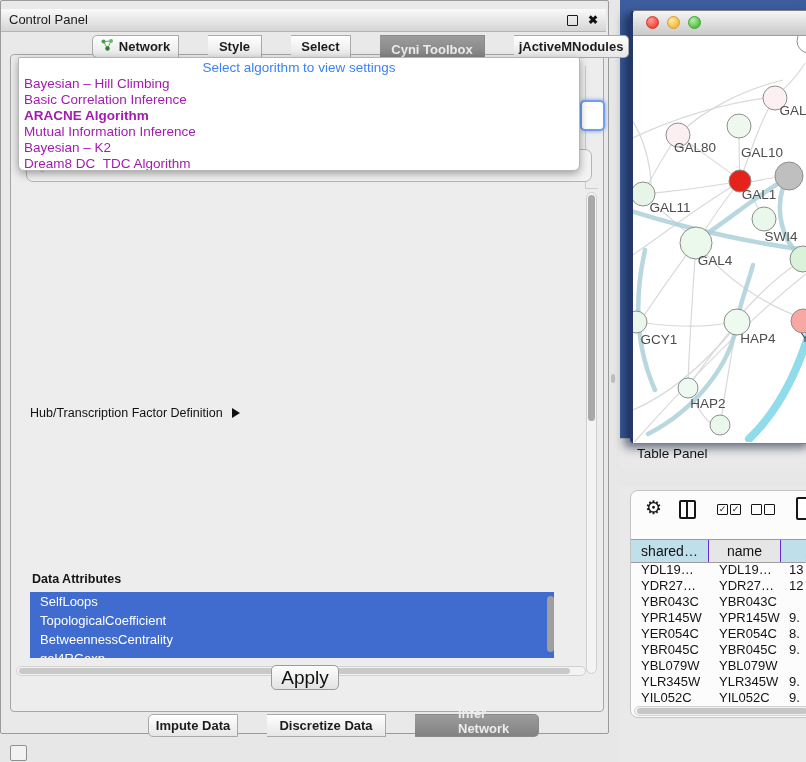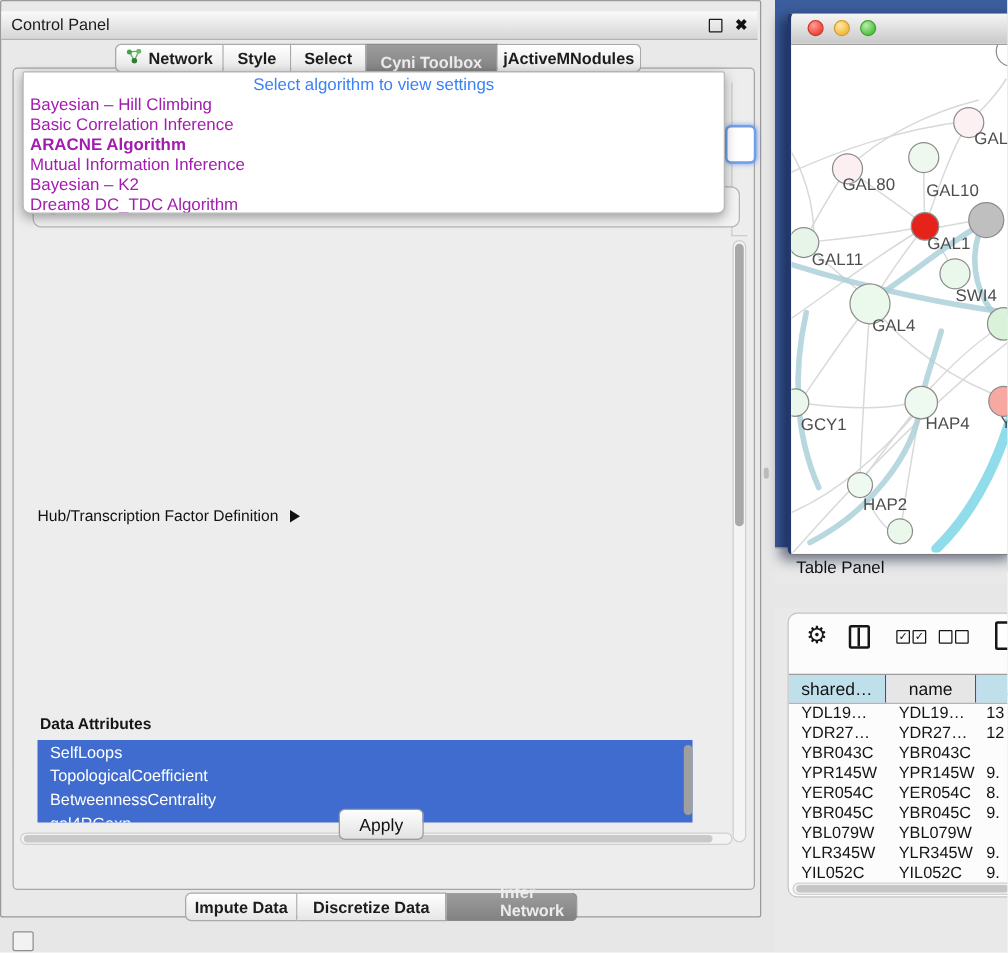--- a/index.html
+++ b/index.html
@@ -9,21 +9,21 @@
 
   
   .cp-window{left:0;top:8;width:607px;height:732px;background:#e9e9e9;border:1px solid #9a9a9a;border-radius:2px;z-index:1;}
   .cp-titlebar{left:1px;top:9px;width:605px;height:22px;background:linear-gradient(#fafafa,#d5d5d5);
     border-bottom:1px solid #b3b3b3;z-index:2;}
   .cp-title{position:absolute;left:8px;top:0;line-height:22px;font-size:13px;color:#1a1a1a;}
   .float-icon{position:absolute;right:28px;top:6px;width:9px;height:9px;border:1.5px solid #1a1a1a;border-radius:1px;background:transparent;}
   .close-icon{position:absolute;right:8px;top:3px;font-size:12px;font-weight:bold;color:#111;line-height:16px;}
 
   
-  .tabbar{display:flex;height:23px;z-index:5;}
+  .tabbar{display:flex;height:23px;z-index:5;gap:29px;}
   .tab{box-sizing:border-box;height:23px;background:linear-gradient(#ffffff,#e6e6e6);
     border:1px solid #a9a9a9;border-left:none;display:flex;align-items:center;justify-content:center;
     gap:5px;font-size:13px;font-weight:600;color:#1c1c1c;}
   .tab:first-child{border-left:1px solid #a9a9a9;border-radius:5px 0 0 5px;}
   .tab:last-child{border-radius:0 5px 5px 0;}
   .tab.sel{background:linear-gradient(#9c9c9c,#828282);color:#ececec;border-color:#8a8a8a;align-items:flex-end;}
 
   
   .mainpanel{left:10px;top:54px;width:592px;height:656px;background:#ededed;border:1px solid #a6a6a6;border-radius:4px;z-index:2;}
   .behind-combo{left:26px;top:149px;width:566px;height:33px;background:#f3f3f3;border:1px solid #b5b5b5;border-radius:7px;z-index:3;
@@ -61,22 +61,22 @@
 
   .attr-list{left:30px;top:592px;width:524px;height:66px;background:#3f6cce;overflow:hidden;z-index:3;}
   .attr-item{font-size:13px;color:#ffffff;line-height:19px;padding-left:10px;white-space:nowrap;}
   .attr-thumb{position:absolute;right:4px;top:4px;width:7px;height:56px;background:#9f9f9f;border-radius:4px;}
 
   .vscroll{left:586px;top:192px;width:11px;height:482px;background:#f4f4f4;border:1px solid #cfcfcf;border-radius:6px;box-sizing:border-box;z-index:3;}
   .vthumb{position:absolute;left:1px;top:2px;width:7px;height:226px;background:#a9a9a9;border-radius:4px;}
   .hscroll{left:16px;top:666px;width:570px;height:10px;background:#f3f3f3;border:1px solid #d0d0d0;border-radius:5px;box-sizing:border-box;z-index:3;}
   .hthumb{position:absolute;left:2px;top:1px;width:97%;height:6px;background:#c9c9c9;border-radius:3px;}
 
-  .apply-btn{left:271px;top:647px;width:66px;height:23px;background:linear-gradient(#fefefe,#e2e2e2);
-    border:1px solid #9b9b9b;border-radius:5px;font-size:14px;display:flex;align-items:center;justify-content:center;z-index:3;}
+  .apply-btn{left:271px;top:665px;width:66px;height:23px;background:linear-gradient(#fefefe,#e2e2e2);
+    border:1px solid #9b9b9b;border-radius:5px;font-size:19px;display:flex;align-items:center;justify-content:center;z-index:3;}
 
   .grip{left:10px;top:745px;width:15px;height:14px;border:1.5px solid #8f8f8f;border-radius:2px;background:#f2f2f2;z-index:1;}
   .splitter-dot{left:611px;top:374px;width:4px;height:9px;border-radius:2px;background:#bdbdbd;z-index:1;}
 
   
   .desktop{left:620px;top:0;width:186px;height:457px;background:#3d5e9e;z-index:1;}
   .net-window{left:630px;top:10px;width:180px;height:432px;background:#ffffff;border:1px solid #7e7e7e;
     border-left:3px solid #24386b;border-radius:5px 0 0 5px;box-shadow:-6px 4px 10px rgba(5,15,45,.55);z-index:2;}
   .net-titlebar{position:absolute;left:0;top:0;right:0;height:24px;background:linear-gradient(#f5f5f5,#c9c9c9);
     border-bottom:1px solid #9e9e9e;border-radius:4px 0 0 0;}
@@ -367,18 +367,18 @@
   <div class="abs attr-thumb" style="left:547px;top:596px;z-index:4;"></div>
   <div class="abs hscroll">
     <div class="hthumb"></div>
   </div>
 
   <div class="abs apply-btn">Apply</div>
 
   <div class="abs tabbar" style="left:148px;top:714px;" id="bottom-tabs">
       <div class="tab" style="width: 90px; z-index: 4;">Impute Data</div>
       <div class="tab" style="width: 119px; z-index: 4;">Discretize Data</div>
-      <div class="tab sel" style="width: 105px; z-index: 4; padding-left: 43px;">Infer Network</div>
+      <div class="tab sel" style="width: 124px; z-index: 4; padding-left: 43px;">Infer Network</div>
     </div>
 
   <div class="abs grip"></div>
   <div class="abs splitter-dot"></div>
 </div>
 
 </body></html>

